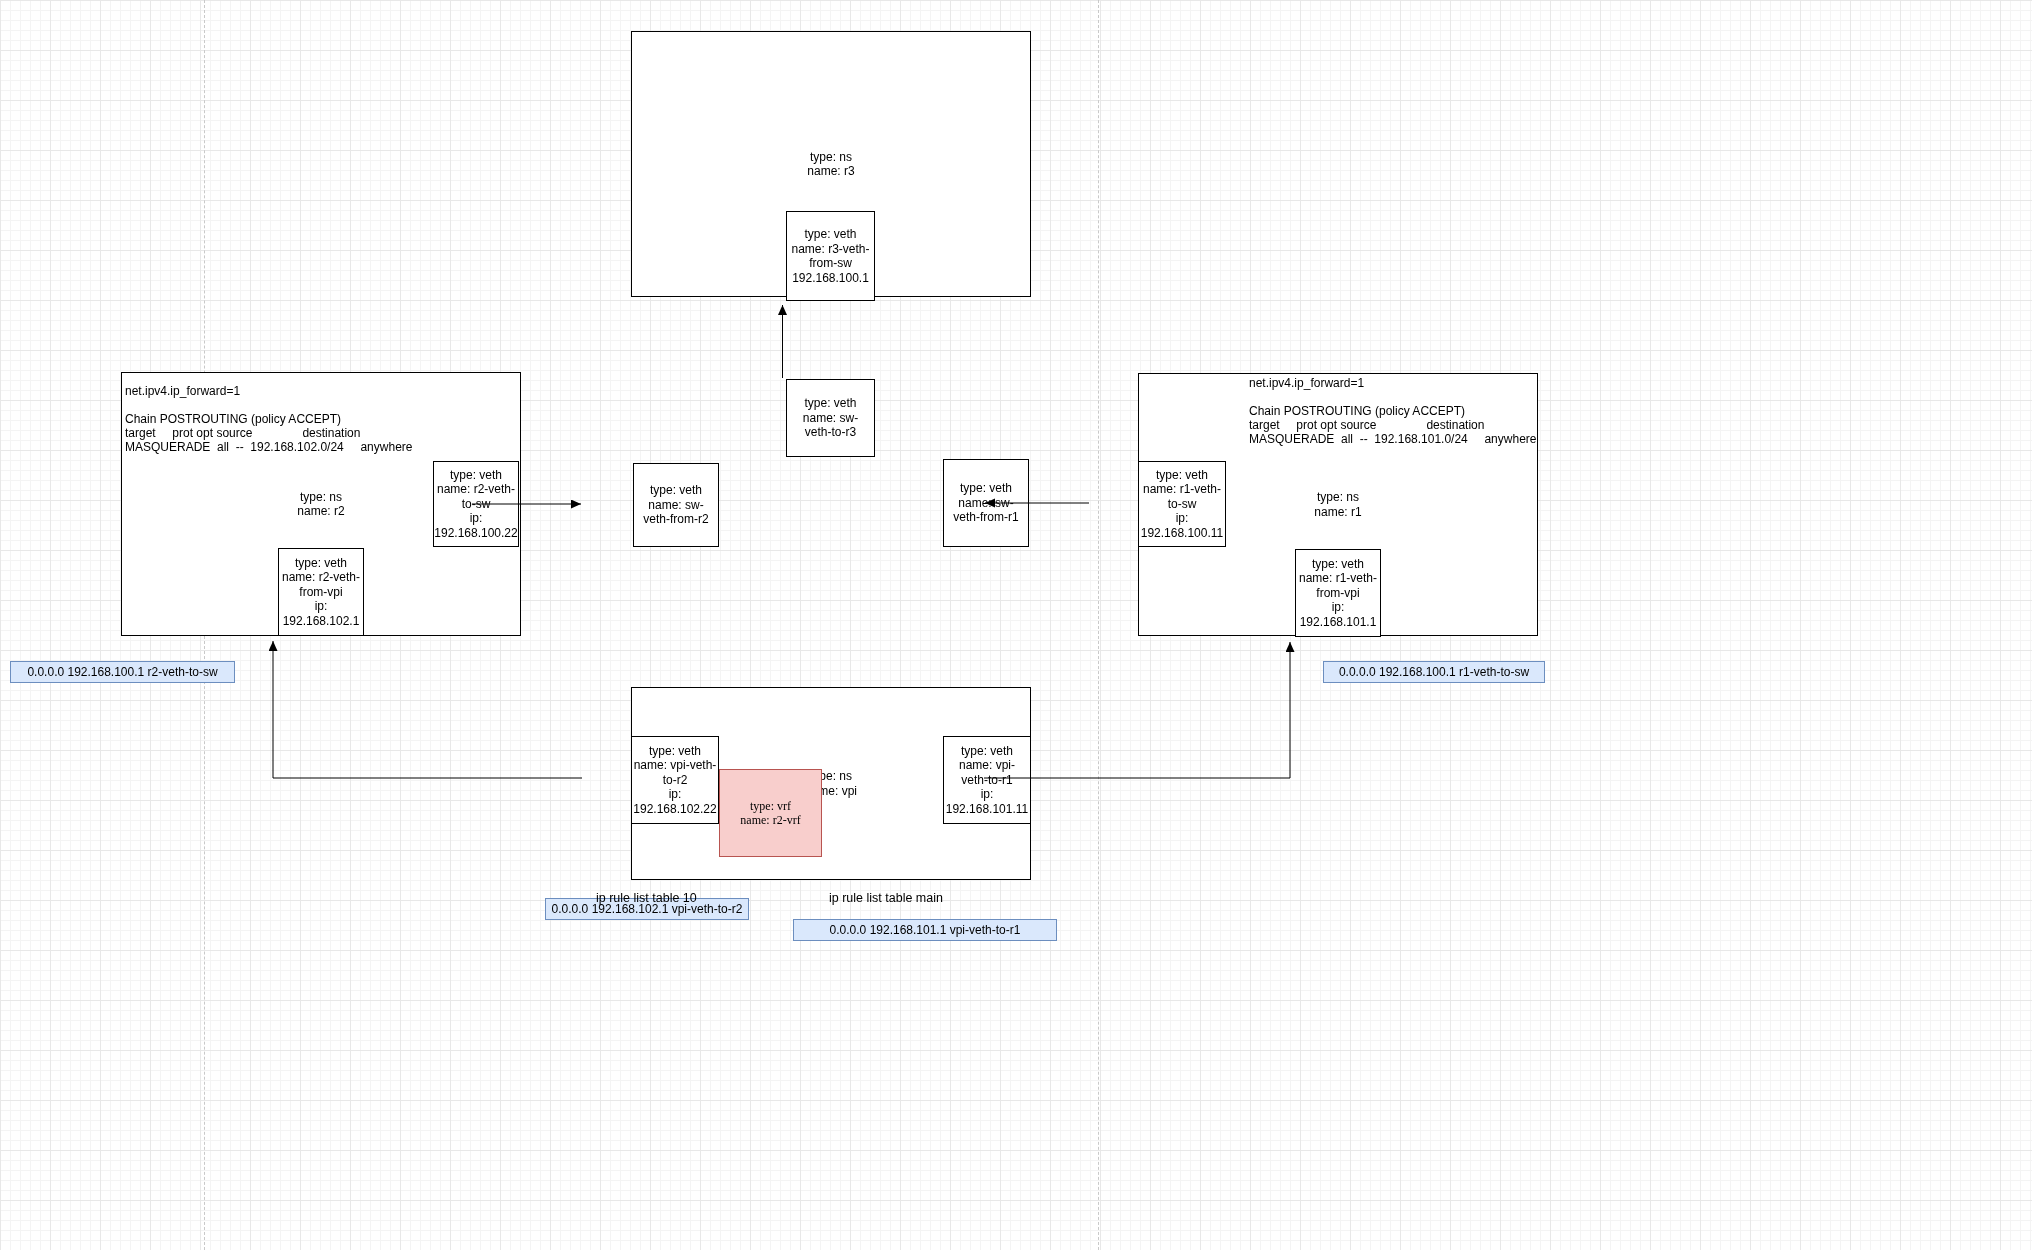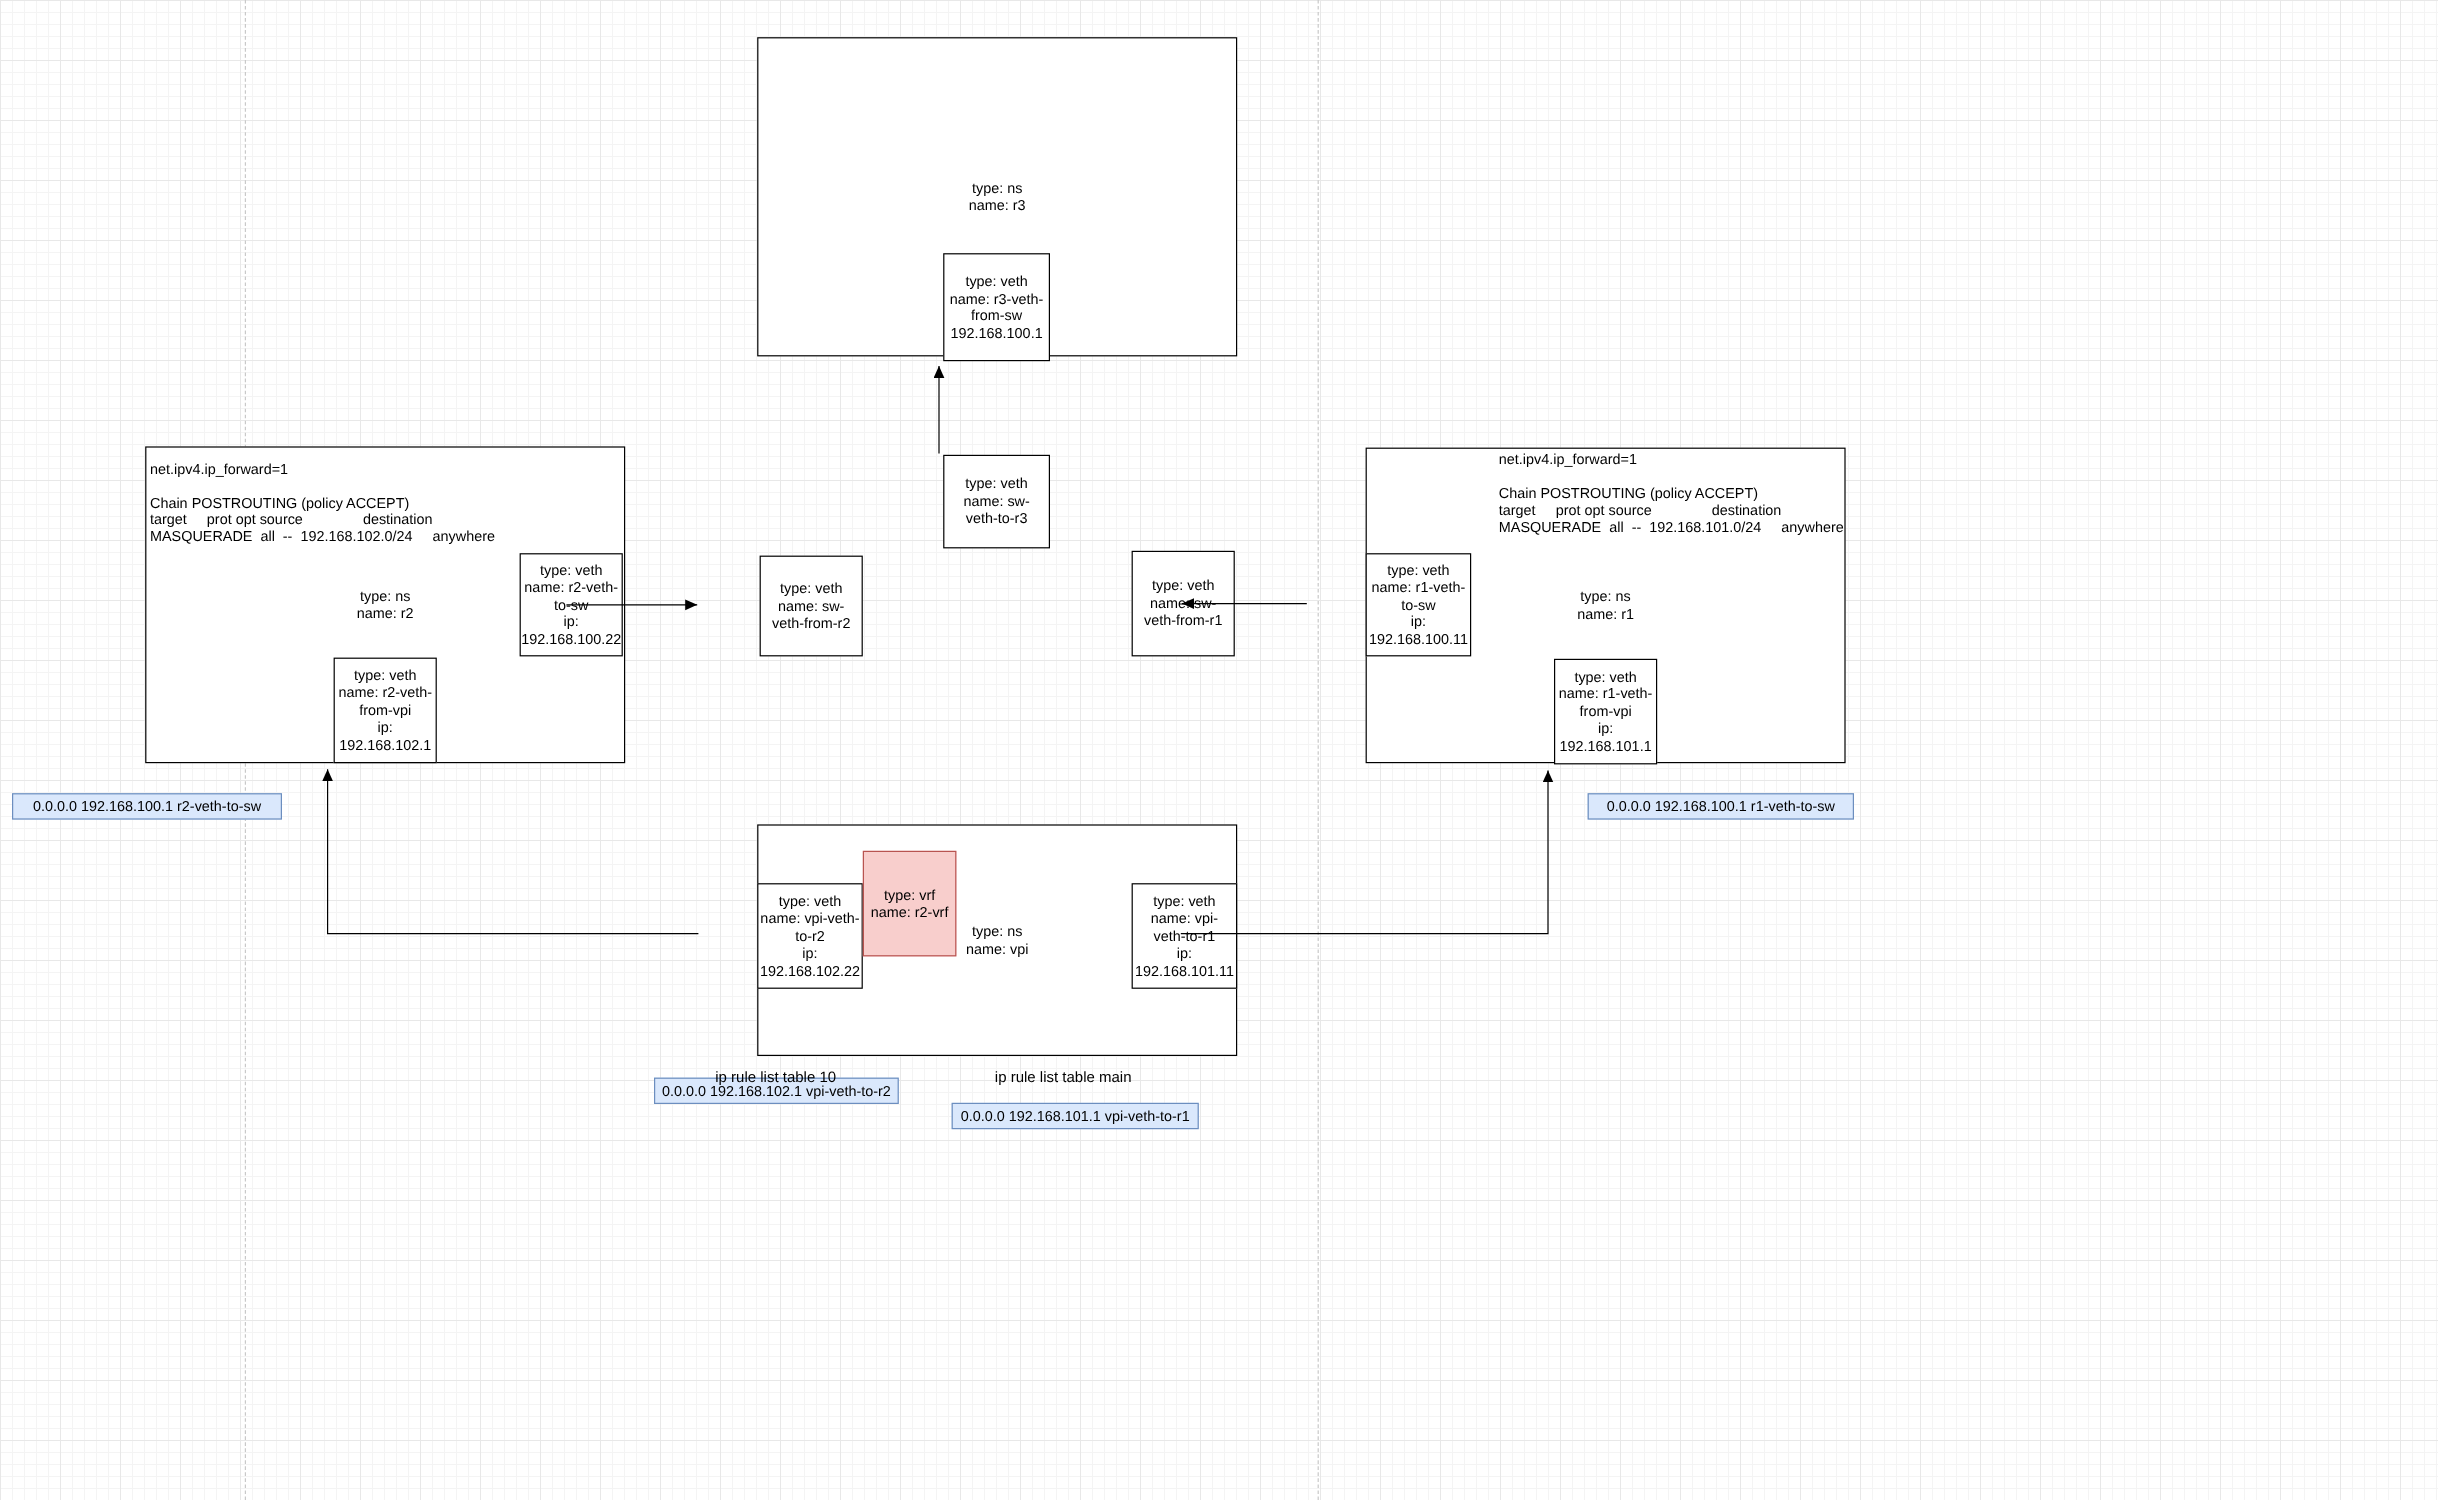--- a/index.html
+++ b/index.html
@@ -68,21 +68,21 @@
   
   .n-r3-veth          { left: 738px;  top: 211px; width: 89px; height: 90px; }
   .n-sw-veth-to-r3    { left: 738px;  top: 379px; width: 89px; height: 78px; }
   .n-sw-veth-from-r2  { left: 585px;  top: 463px; width: 86px; height: 84px; }
   .n-sw-veth-from-r1  { left: 895px;  top: 459px; width: 86px; height: 88px; }
   .n-r2-veth-to-sw    { left: 385px;  top: 461px; width: 86px; height: 86px; }
   .n-r2-veth-from-vpi { left: 230px;  top: 548px; width: 86px; height: 88px; }
   .n-r1-veth-to-sw    { left: 1090px; top: 461px; width: 88px; height: 86px; }
   .n-r1-veth-from-vpi { left: 1247px; top: 549px; width: 86px; height: 88px; }
   .n-vpi-veth-to-r2   { left: 583px;  top: 736px; width: 88px; height: 88px; }
-  .n-r2-vrf           { left: 671px;  top: 709px; width: 78px; height: 88px; }
+  .n-r2-vrf           { left: 671px;  top: 769px; width: 103px; height: 88px; font-family: Liberation Serif, serif; }
   .n-vpi-veth-to-r1   { left: 895px;  top: 736px; width: 88px; height: 88px; }
 
   
   .c-r2-sysctl { left: 3px;   top: 11px; }
   .c-r2-ipt    { left: 3px;   top: 39px; }
   .c-r1-sysctl { left: 110px; top: 2px; }
   .c-r1-ipt    { left: 110px; top: 30px; }
 
   .route-label {
     position: absolute;
@@ -90,21 +90,21 @@
     border: 1px solid #6c8ebf;
     display: flex;
     align-items: center;
     justify-content: center;
     font-size: 12px;
     white-space: nowrap;
   }
   .rl-r2       { left: 10px;   top: 661px; width: 225px; height: 22px; }
   .rl-r1       { left: 1323px; top: 661px; width: 222px; height: 22px; }
   .rl-vpi-10   { left: 545px;  top: 898px; width: 204px; height: 22px; }
-  .rl-vpi-main { left: 793px;  top: 919px; width: 206px; height: 22px; text-align: center; }
+  .rl-vpi-main { left: 793px;  top: 919px; width: 264px; height: 22px; text-align: center; }
 
   .caption {
     position: absolute;
     font-size: 12.5px;
     white-space: nowrap;
   }
   .cap-10   { left: 548px; top: 891px; margin-left: 48px; }
   .cap-main { left: 795px; top: 891px; padding-left: 34px; }
 
   #connectors {

